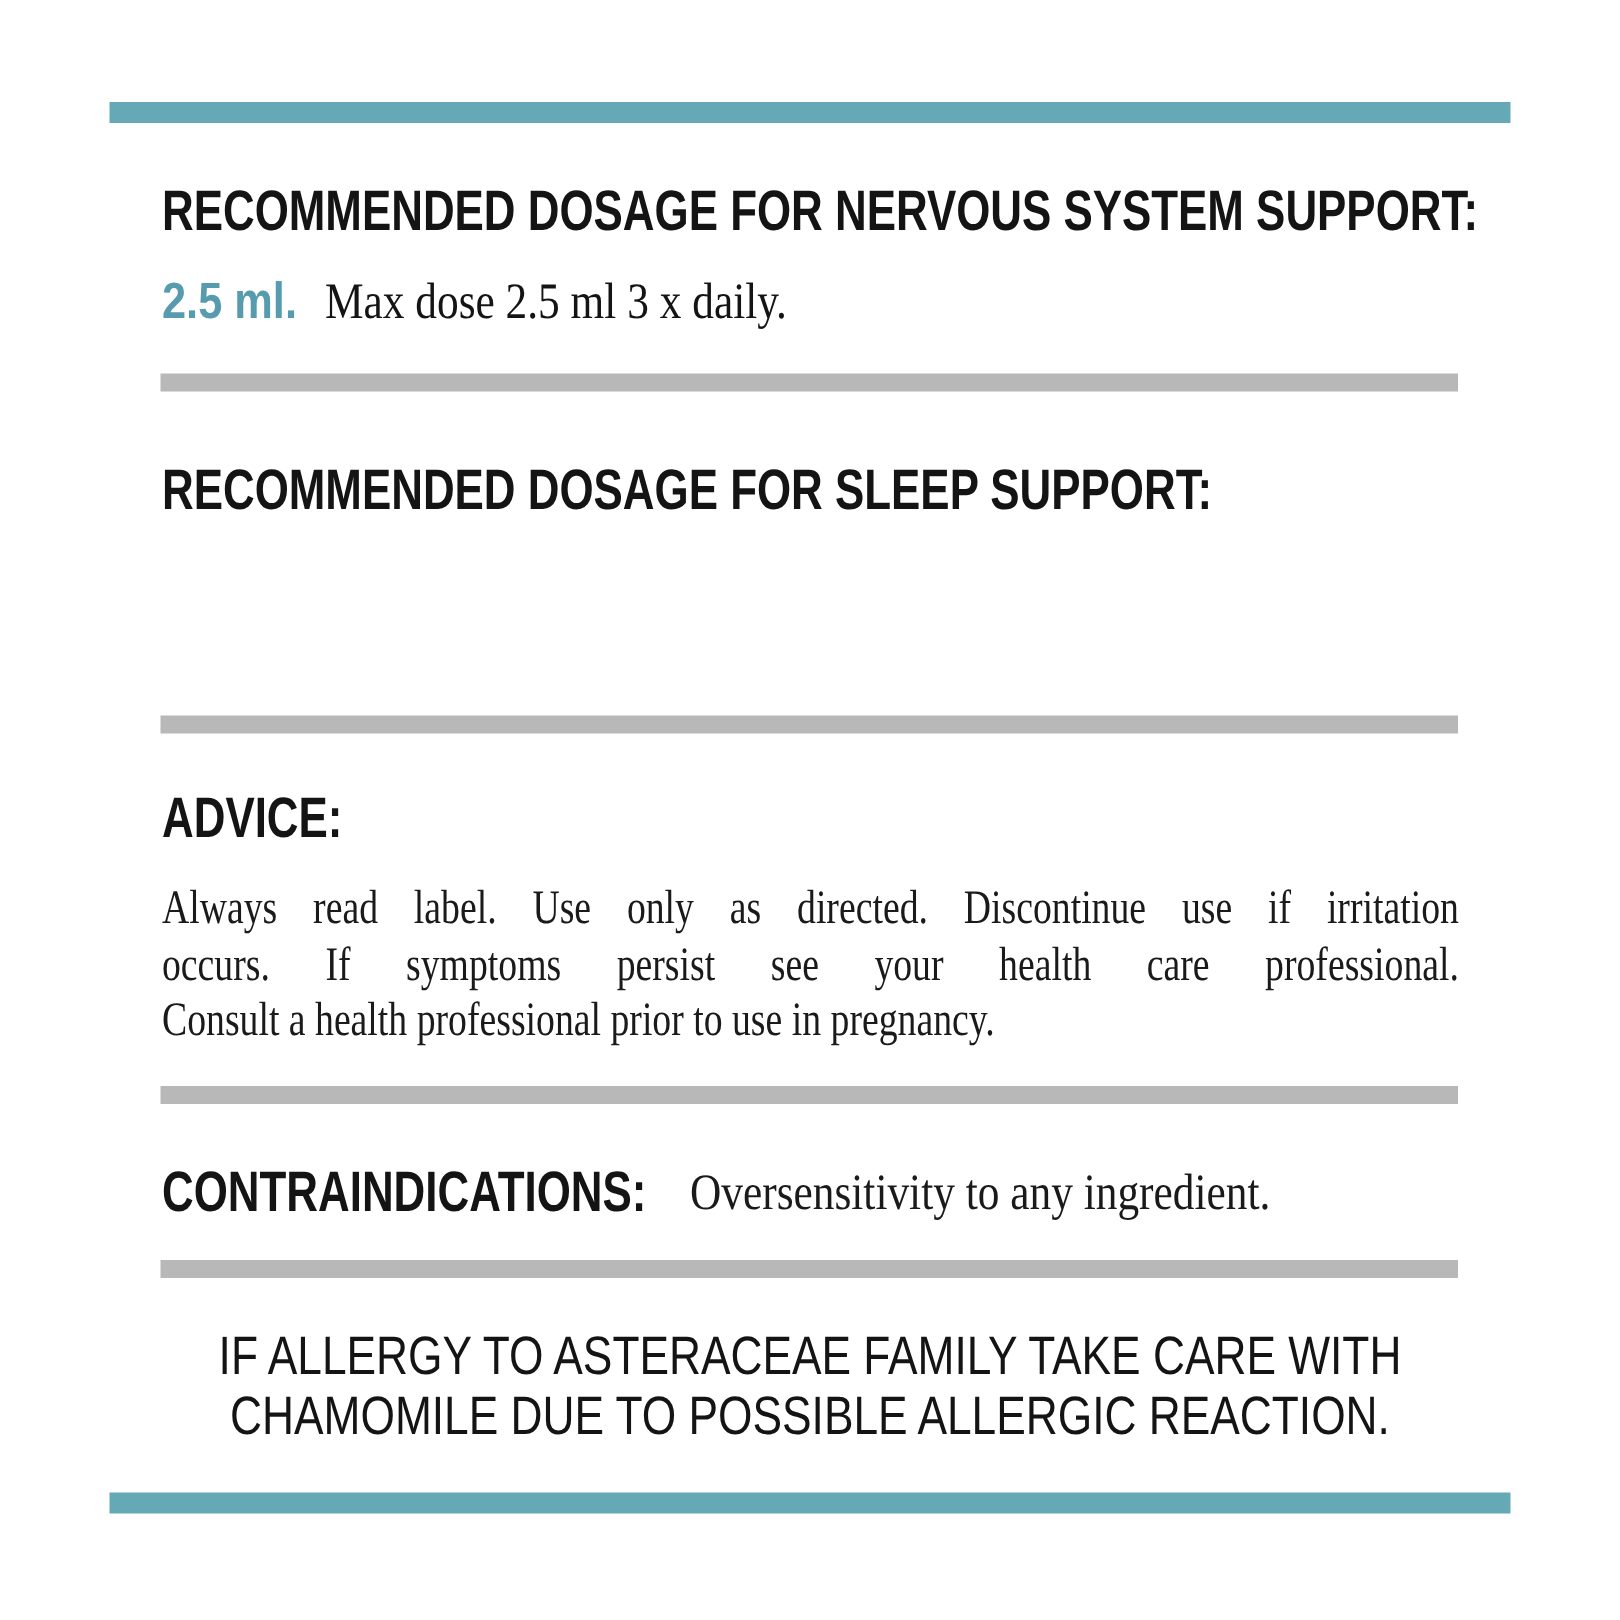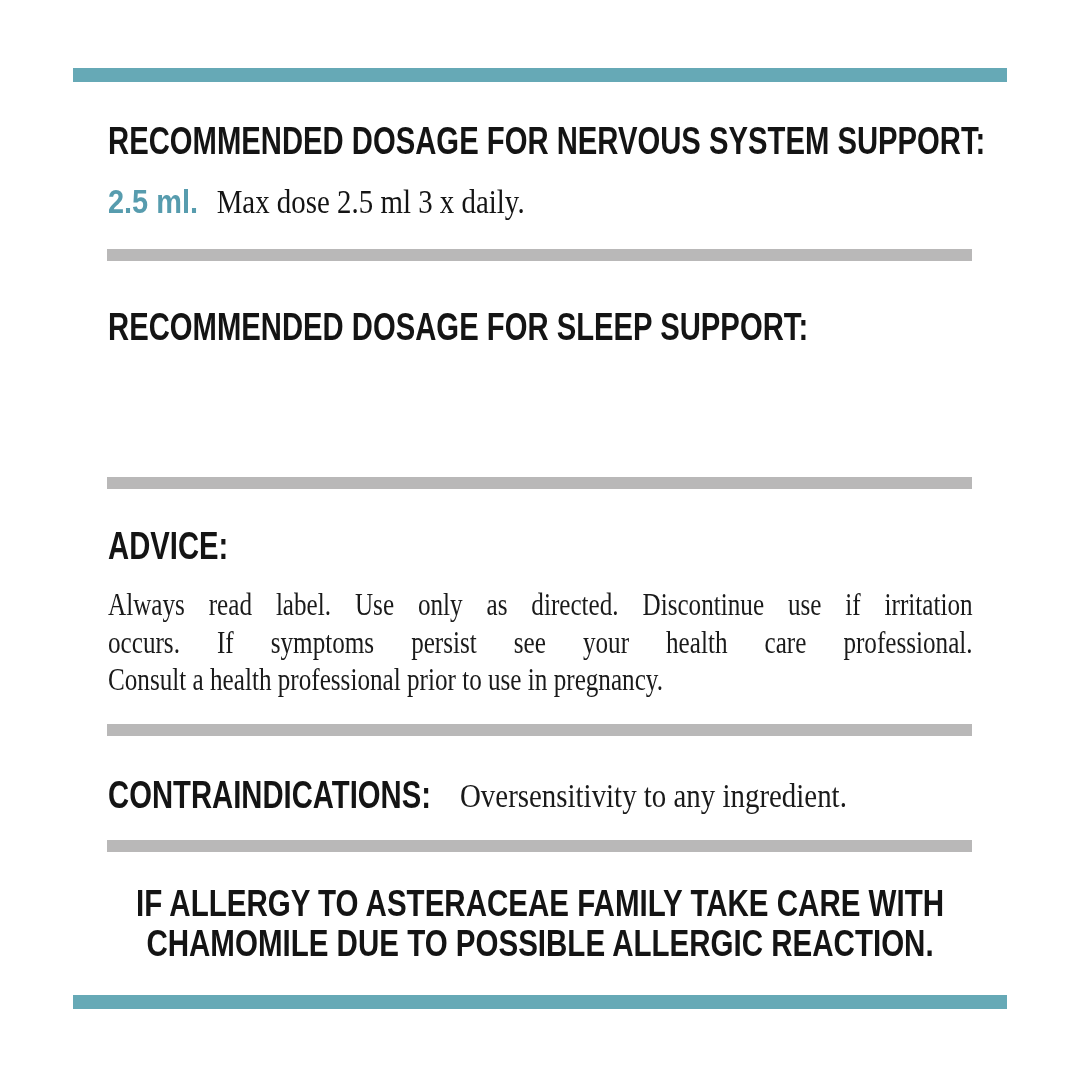--- a/index.html
+++ b/index.html
@@ -99,21 +99,21 @@
     transform-origin: 0 50%;
   }
 
   .warning {
     position: absolute;
     left: 0;
     top: 884px;
     width: 1080px;
     text-align: center;
     font-family: "Liberation Sans", sans-serif;
-    font-weight: bold;
+    font-weight: normal;
     font-size: 36px;
     line-height: 40px;
     color: #141414;
   }
   .warning-line {
     transform: scaleX(0.82);
     transform-origin: 50% 50%;
     white-space: nowrap;
   }
 </style>

